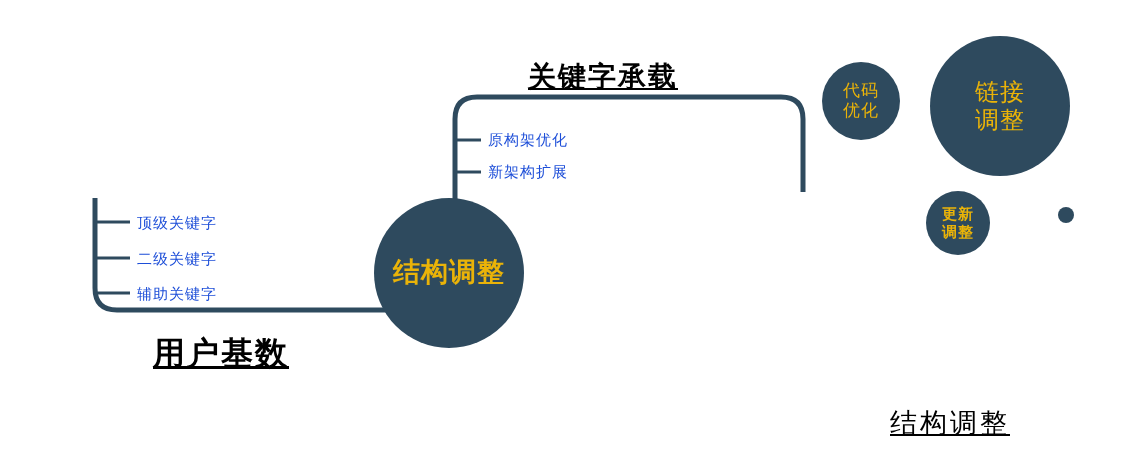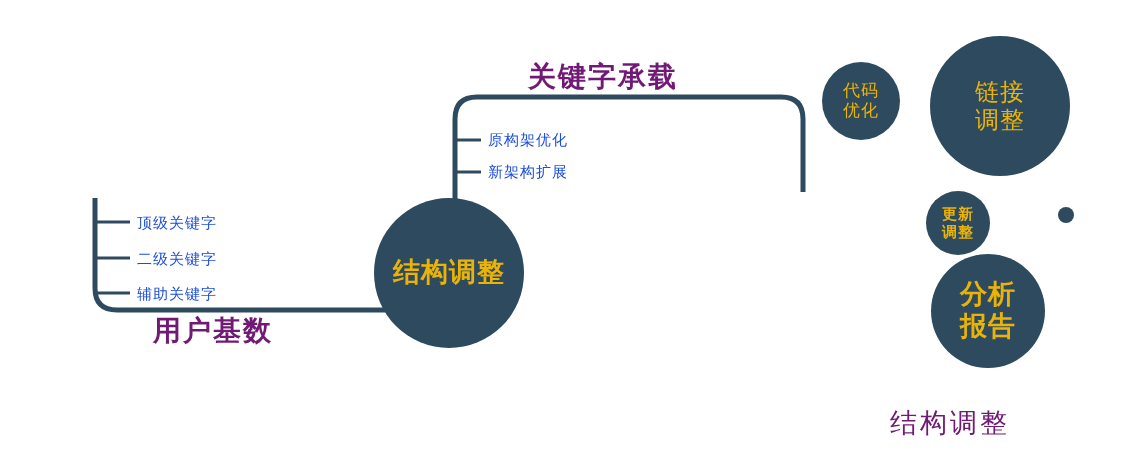--- a/index.html
+++ b/index.html
@@ -40,25 +40,26 @@
   .node-structure      { left: 374px; top: 198px; width: 150px; height: 150px; font-size: 27px; font-weight: 600; }
   .node-data-tracking  { left: 765px; top: 186px; width: 106px; height: 106px; font-size: 25px; font-weight: 600; }
   .node-code-opt       { left: 822px; top: 62px;  width: 78px;  height: 78px;  font-size: 17px; font-weight: 500; }
   .node-link-adjust    { left: 930px; top: 36px;  width: 140px; height: 140px; font-size: 24px; font-weight: 400; }
   .node-update-adjust  { left: 926px; top: 191px; width: 64px;  height: 64px;  font-size: 15px; font-weight: 700; }
   .node-analysis       { left: 931px; top: 254px; width: 114px; height: 114px; font-size: 27px; font-weight: 700; }
   .node-dot            { left: 1058px; top: 207px; width: 16px; height: 16px; }
 
   .edge-label {
     position: absolute;
-    color: #701a75;
+    color: #000000;
     letter-spacing: 2px;
+    text-decoration: underline;
   }
   .label-keyword-carry { left: 528px; top: 58px;  font-size: 28px; font-weight: 600; }
-  .label-user-base     { left: 153px; top: 312px; font-size: 28px; font-weight: 700; }
+  .label-user-base     { left: 153px; top: 332px; font-size: 32px; font-weight: 700; }
   .label-footer        { left: 890px; top: 405px; font-size: 27px; font-weight: 500; letter-spacing: 3px; }
 
   .branch-label {
     position: absolute;
     color: #1d4ed8;
     font-size: 15px;
     font-weight: 500;
     letter-spacing: 1px;
   }
   .branch-traffic-1   { left: 137px; top: 214px; }
@@ -98,24 +99,20 @@
 调整</span>
   </div>
 
   <div class="circle node-update-adjust">
     <span>更新
 调整</span>
   </div>
 
   <div class="circle node-dot"></div>
 
-  <div class="circle node-analysis">
-    <span>分析
-报告</span>
-  </div>
 
   <div class="edge-label label-keyword-carry">关键字承载</div>
 
   <div class="edge-label label-user-base">用户基数</div>
 
   <div class="branch-label branch-traffic-1">顶级关键字</div>
   <div class="branch-label branch-traffic-2">二级关键字</div>
   <div class="branch-label branch-traffic-3">辅助关键字</div>
 
   <div class="branch-label branch-structure-1">原构架优化</div>

